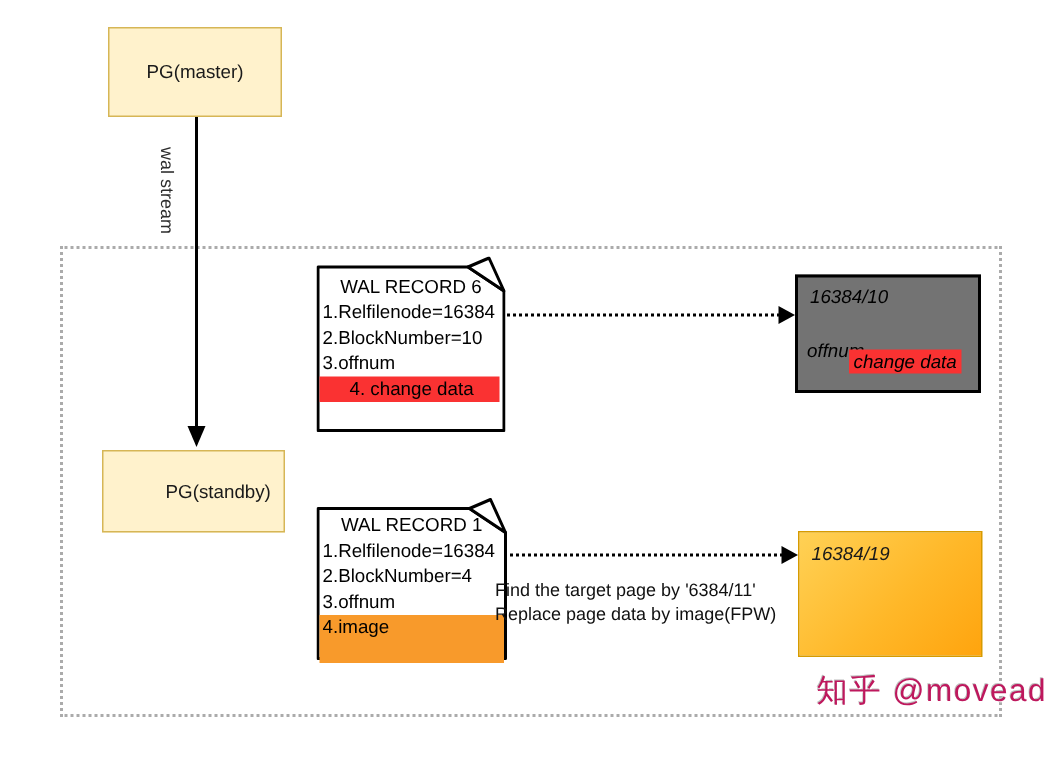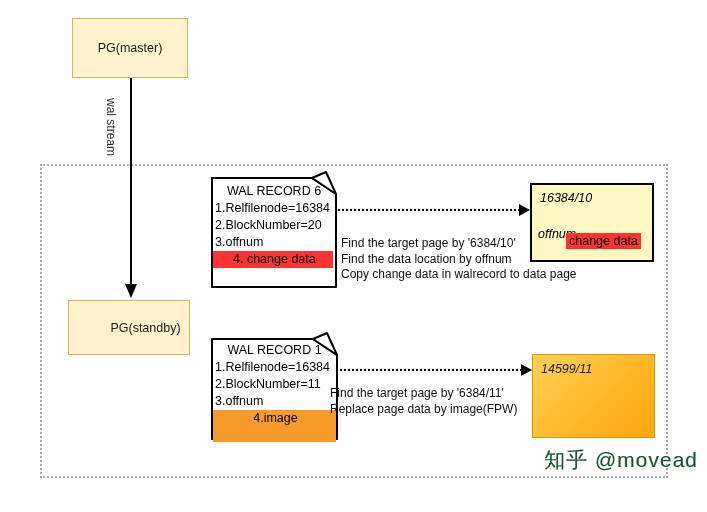--- a/index.html
+++ b/index.html
@@ -40,21 +40,21 @@
     border:2px dotted #ababab;box-sizing:border-box;
   }
 
   
   .note{box-sizing:border-box;}
   .note svg{position:absolute;left:0;top:0;}
   .note-content{position:absolute;left:0;width:100%;font-size:12.5px;color:#000;}
   .note-title{text-align:center;line-height:17px;}
   .note-line{line-height:17px;padding-left:4px;white-space:nowrap;}
   .hl-red{background:#fa3232;}
-  .hl-orange{background:#f89a2b;text-align:center;}
+  .hl-orange{background:#f89a2b;}
   #note1{left:211px;top:171px;width:126px;height:117px;}
   #note1 .note-content{top:12px;}
   #note1 .note-line.hl-red{width:100px;margin-left:2px;padding-left:20px;}
   #note2{left:211px;top:332px;width:127px;height:108px;}
   #note2 .note-content{top:10px;}
   #note2 .note-line.hl-orange{width:121px;margin-left:2px;padding-left:2px;height:32px;}
 
   
   .harrow .dots{position:absolute;left:0;top:0;border-top:2px dotted #000;}
   .harrow .head{
@@ -69,41 +69,41 @@
   #harrow2 .head{left:181px;}
 
   
   .annotation{font-size:12px;color:#111;line-height:15.5px;white-space:nowrap;}
   #annotation1{left:341px;top:236px;}
   #annotation2{left:330px;top:386px;}
 
   
   #dpage1{
     left:530px;top:183px;width:124px;height:79px;
-    background:#fef9c3;border:2px solid #000;box-sizing:border-box;
+    background:#737373;border:2px solid #000;box-sizing:border-box;
   }
   #dpage1 .title{position:absolute;left:8px;top:6px;font-size:12.5px;font-style:italic;color:#000;}
   #dpage1 .offnum{position:absolute;left:6px;top:42px;font-size:12.5px;font-style:italic;color:#000;}
   #dpage1 .chg{
     position:absolute;left:34px;top:48px;font-size:12.5px;color:#000;
-    padding:1px 3px;white-space:nowrap;
+    padding:1px 3px;white-space:nowrap;font-style:italic;
   }
 
   
   #dpage2{
     left:532px;top:354px;width:123px;height:84px;
     background:linear-gradient(135deg,#ffd155 0%,#ffb829 55%,#ffa40e 100%);
     border:1px solid #d79b00;box-sizing:border-box;
   }
   #dpage2 .title{position:absolute;left:8px;top:7px;font-size:12.5px;font-style:italic;color:#1a1a1a;}
 
   
   #watermark{
     left:520px;top:446px;width:178px;text-align:right;
-    font-size:21px;color:#14532d;letter-spacing:1px;white-space:nowrap;
+    font-size:21px;color:#be185d;letter-spacing:1px;white-space:nowrap;
     text-shadow:1px 1px 0 #ffffff,-0.5px -0.5px 0 #c0c0c0;
   }
 </style>
 </head>
 <body>
 
 <div class="abs" id="diagram-canvas" style="left:0;top:0;width:707px;height:512px;">
 
   <div class="abs" id="standby-container"></div>
 
@@ -120,66 +120,61 @@
   </div>
 
   <div class="abs note" id="note1">
     <svg width="126" height="117" viewBox="0 0 126 117">
       <path d="M1,7 L101,7 L125,23 L125,116 L1,116 Z" fill="#ffffff" stroke="#000000" stroke-width="2" stroke-linejoin="round"></path>
       <path d="M101,7 L115,1 L125,23 Z" fill="#ffffff" stroke="#000000" stroke-width="2" stroke-linejoin="round"></path>
     </svg>
     <div class="note-content">
       <div class="note-title">WAL RECORD 6</div>
       <div class="note-line">1.Relfilenode=16384</div>
-      <div class="note-line">2.BlockNumber=20</div>
+      <div class="note-line">2.BlockNumber=10</div>
       <div class="note-line">3.offnum</div>
       <div class="note-line hl-red">4. change data</div>
     </div>
   </div>
 
   <div class="abs harrow" id="harrow1">
     <div class="dots"></div>
     <div class="head"></div>
   </div>
 
-  <div class="abs annotation" id="annotation1">
-    <div>Find the target page by '6384/10'</div>
-    <div>Find the data location by offnum</div>
-    <div>Copy change data in walrecord to data page</div>
-  </div>
 
   <div class="abs" id="dpage1">
     <div class="title">16384/10</div>
     <div class="offnum">offnum</div>
     <div class="chg hl-red">change data</div>
   </div>
 
   <div class="abs note" id="note2">
     <svg width="127" height="108" viewBox="0 0 127 108">
       <path d="M1,7 L102,7 L126,23 L126,107 L1,107 Z" fill="#ffffff" stroke="#000000" stroke-width="2" stroke-linejoin="round"></path>
       <path d="M102,7 L116,1 L126,23 Z" fill="#ffffff" stroke="#000000" stroke-width="2" stroke-linejoin="round"></path>
     </svg>
     <div class="note-content">
       <div class="note-title">WAL RECORD 1</div>
       <div class="note-line">1.Relfilenode=16384</div>
-      <div class="note-line">2.BlockNumber=11</div>
+      <div class="note-line">2.BlockNumber=4</div>
       <div class="note-line">3.offnum</div>
       <div class="note-line hl-orange">4.image</div>
     </div>
   </div>
 
   <div class="abs harrow" id="harrow2">
     <div class="dots"></div>
     <div class="head"></div>
   </div>
 
   <div class="abs annotation" id="annotation2">
     <div>Find the target page by '6384/11'</div>
     <div>Replace page data by image(FPW)</div>
   </div>
 
   <div class="abs" id="dpage2">
-    <div class="title">14599/11</div>
+    <div class="title">16384/19</div>
   </div>
 
   <div class="abs" id="watermark">知乎 @movead</div>
 
 </div>
 
 </body></html>

